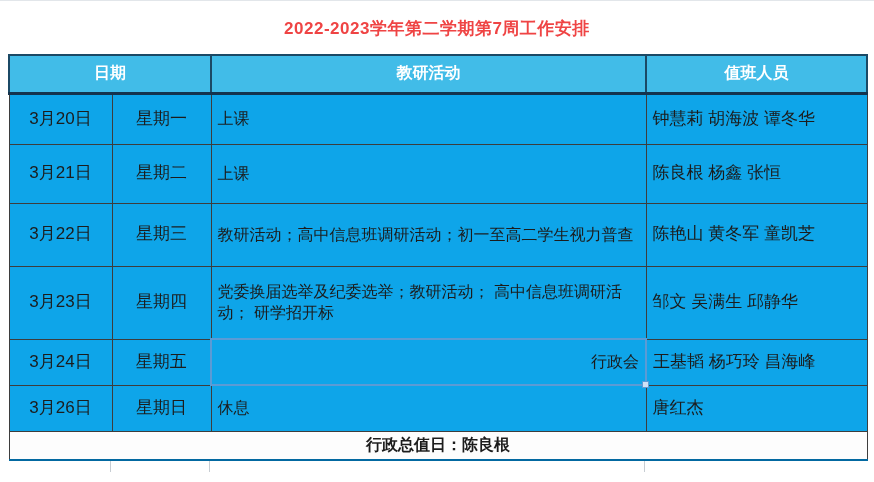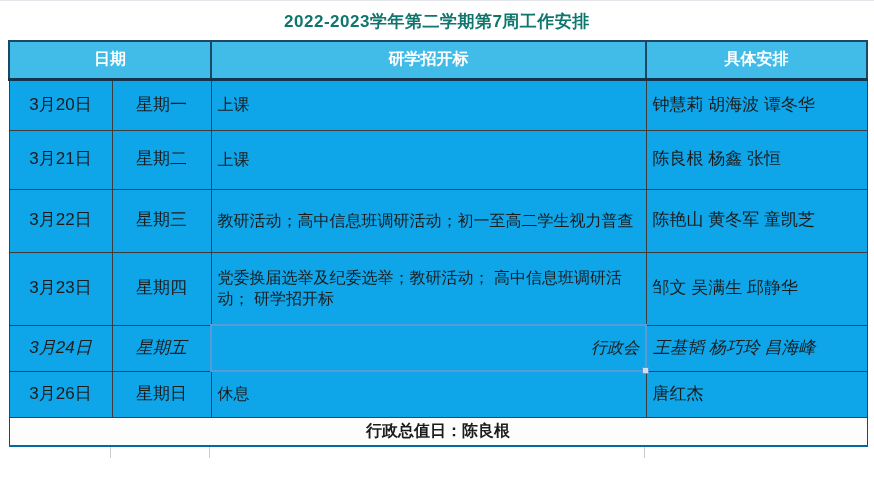--- a/index.html
+++ b/index.html
@@ -4,22 +4,22 @@
 <style>
   * { box-sizing: border-box; }
   html, body { margin: 0; padding: 0; }
   body {
     width: 874px; height: 482px; background: #ffffff;
     font-family: "Liberation Sans", "DejaVu Sans", sans-serif;
     color: #1c1c1c; overflow: hidden;
   }
   .top-edge { height: 2px; border-top: 1px solid #e2e6ea; }
   .doc-title {
-    height: 38px; display: flex; align-items: center; justify-content: center;
-    font-size: 17px; font-weight: bold; letter-spacing: 0.5px; color: #0f766e; text-align: right;
+    height: 52px; display: flex; align-items: center; justify-content: center;
+    font-size: 17px; font-weight: bold; letter-spacing: 0.5px; color: #ef4444; text-align: right;
   }
   table.schedule {
     border-collapse: collapse; table-layout: fixed;
     margin-left: 8px; width: 858px;
   }
   col.c1 { width: 103px; } col.c2 { width: 99px; }
   col.c3 { width: 435px; } col.c4 { width: 221px; }
   thead th {
     background: var(--header-bg, #41BCE8);
     color: var(--header-text, #FFFFFF);
@@ -33,21 +33,21 @@
     border: 1px solid var(--grid-border, #3D3D3D);
     font-size: 16px; padding: 2px 6px; background: #0ea5e9;
     vertical-align: middle; line-height: 1.35;
   }
   td.c-date, td.c-weekday { text-align: center; font-size: 17px; padding: 2px 2px; }
   td.c-personnel { font-size: 17px; }
   tbody tr:nth-child(1) { height: 51px; }
   tbody tr:nth-child(2) { height: 59px; }
   tbody tr:nth-child(3) { height: 63px; }
   tbody tr:nth-child(4) { height: 73px; }
-  tbody tr:nth-child(5) { height: 46px; font-style: italic; }
+  tbody tr:nth-child(5) { height: 46px; }
   tbody tr:nth-child(6) { height: 46px; }
   tbody tr:nth-child(7) { height: 42px; padding-left: 7px; }
   td.selected {
     border: 2px solid var(--selection-border, #5B9BD5);
     position: relative;
     text-align: right;
   }
   .resize-handle {
     position: absolute; right: -4px; bottom: -4px;
     width: 7px; height: 7px;
@@ -80,22 +80,22 @@
 <table class="schedule">
   <colgroup>
       <col class="c1">
       <col class="c2">
       <col class="c3">
       <col class="c4">
     </colgroup>
   <thead>
     <tr>
       <th colspan="2">日期</th>
-      <th>研学招开标</th>
-      <th>具体安排</th>
+      <th>教研活动</th>
+      <th>值班人员</th>
     </tr>
   </thead>
   <tbody>
     <tr>
       <td class="c-date">3月20日</td>
       <td class="c-weekday">星期一</td>
       <td class="c-arrangement">上课</td>
       <td class="c-personnel">钟慧莉 胡海波 谭冬华</td>
     </tr>
     <tr>

